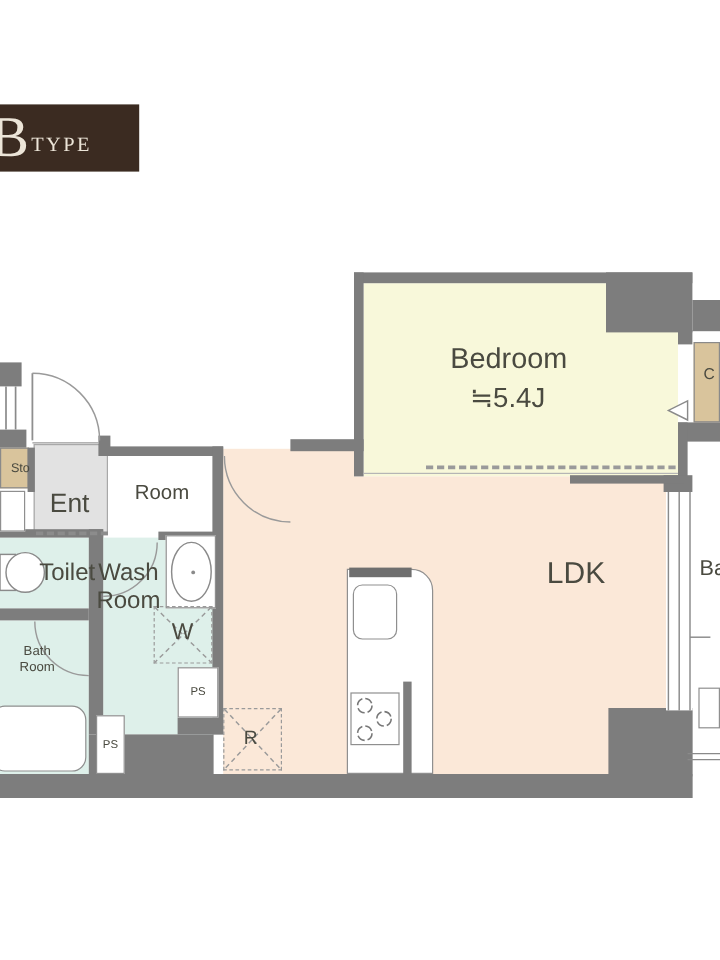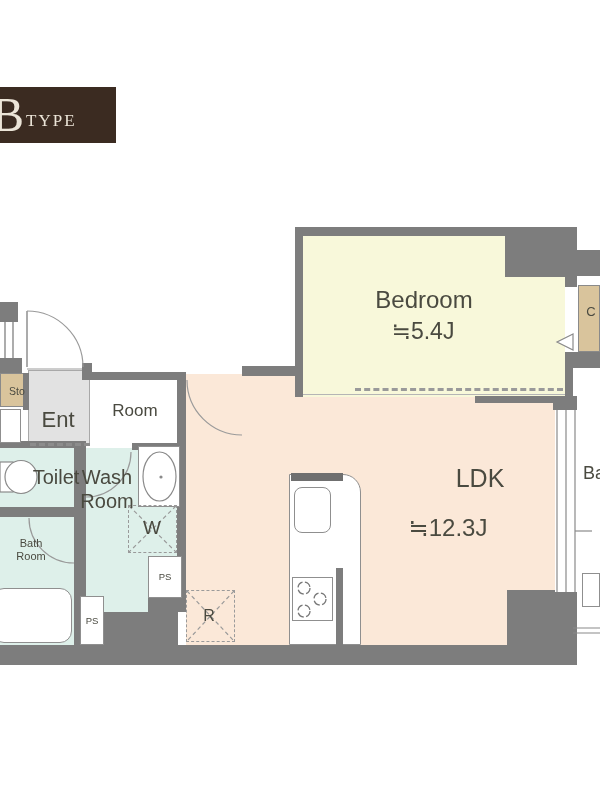--- a/index.html
+++ b/index.html
@@ -130,21 +130,20 @@
     <path d="M575,531 H592" stroke="#8a8a8a" stroke-width="1.2" fill="none"></path>
 
     <path d="M5,322 V358 M13,322 V358" stroke="#8a8a8a" stroke-width="1.4" fill="none"></path>
 
     <path d="M573,628 H600 M573,633 H600" stroke="#8a8a8a" stroke-width="1.2" fill="none"></path>
   </svg>
 
   <div class="lbl" style="left:424px;top:300px;font-size:24px;">Bedroom</div>
   <div class="lbl" style="left:423px;top:332px;font-size:23px;text-align:center;">≒5.4J</div>
   <div class="lbl" style="left:450px;top:478px;font-size:25px;margin-left:30px;">LDK</div>
-  <div class="lbl" style="left:448px;top:528px;font-size:24px;">≒12.3J</div>
   <div class="lbl" style="left:58px;top:408px;font-size:22px;margin-top:12px;">Ent</div>
   <div class="lbl" style="left:135px;top:411px;font-size:17px;">Room</div>
   <div class="lbl" style="left:56px;top:477px;font-size:20px;">Toilet</div>
   <div class="lbl" style="left:107px;top:489px;font-size:20px;">
     <div>Wash</div>
     <div>Room</div>
   </div>
   <div class="lbl" style="left:31px;top:550px;font-size:11px;">
     <div>Bath</div>
     <div>Room</div>

